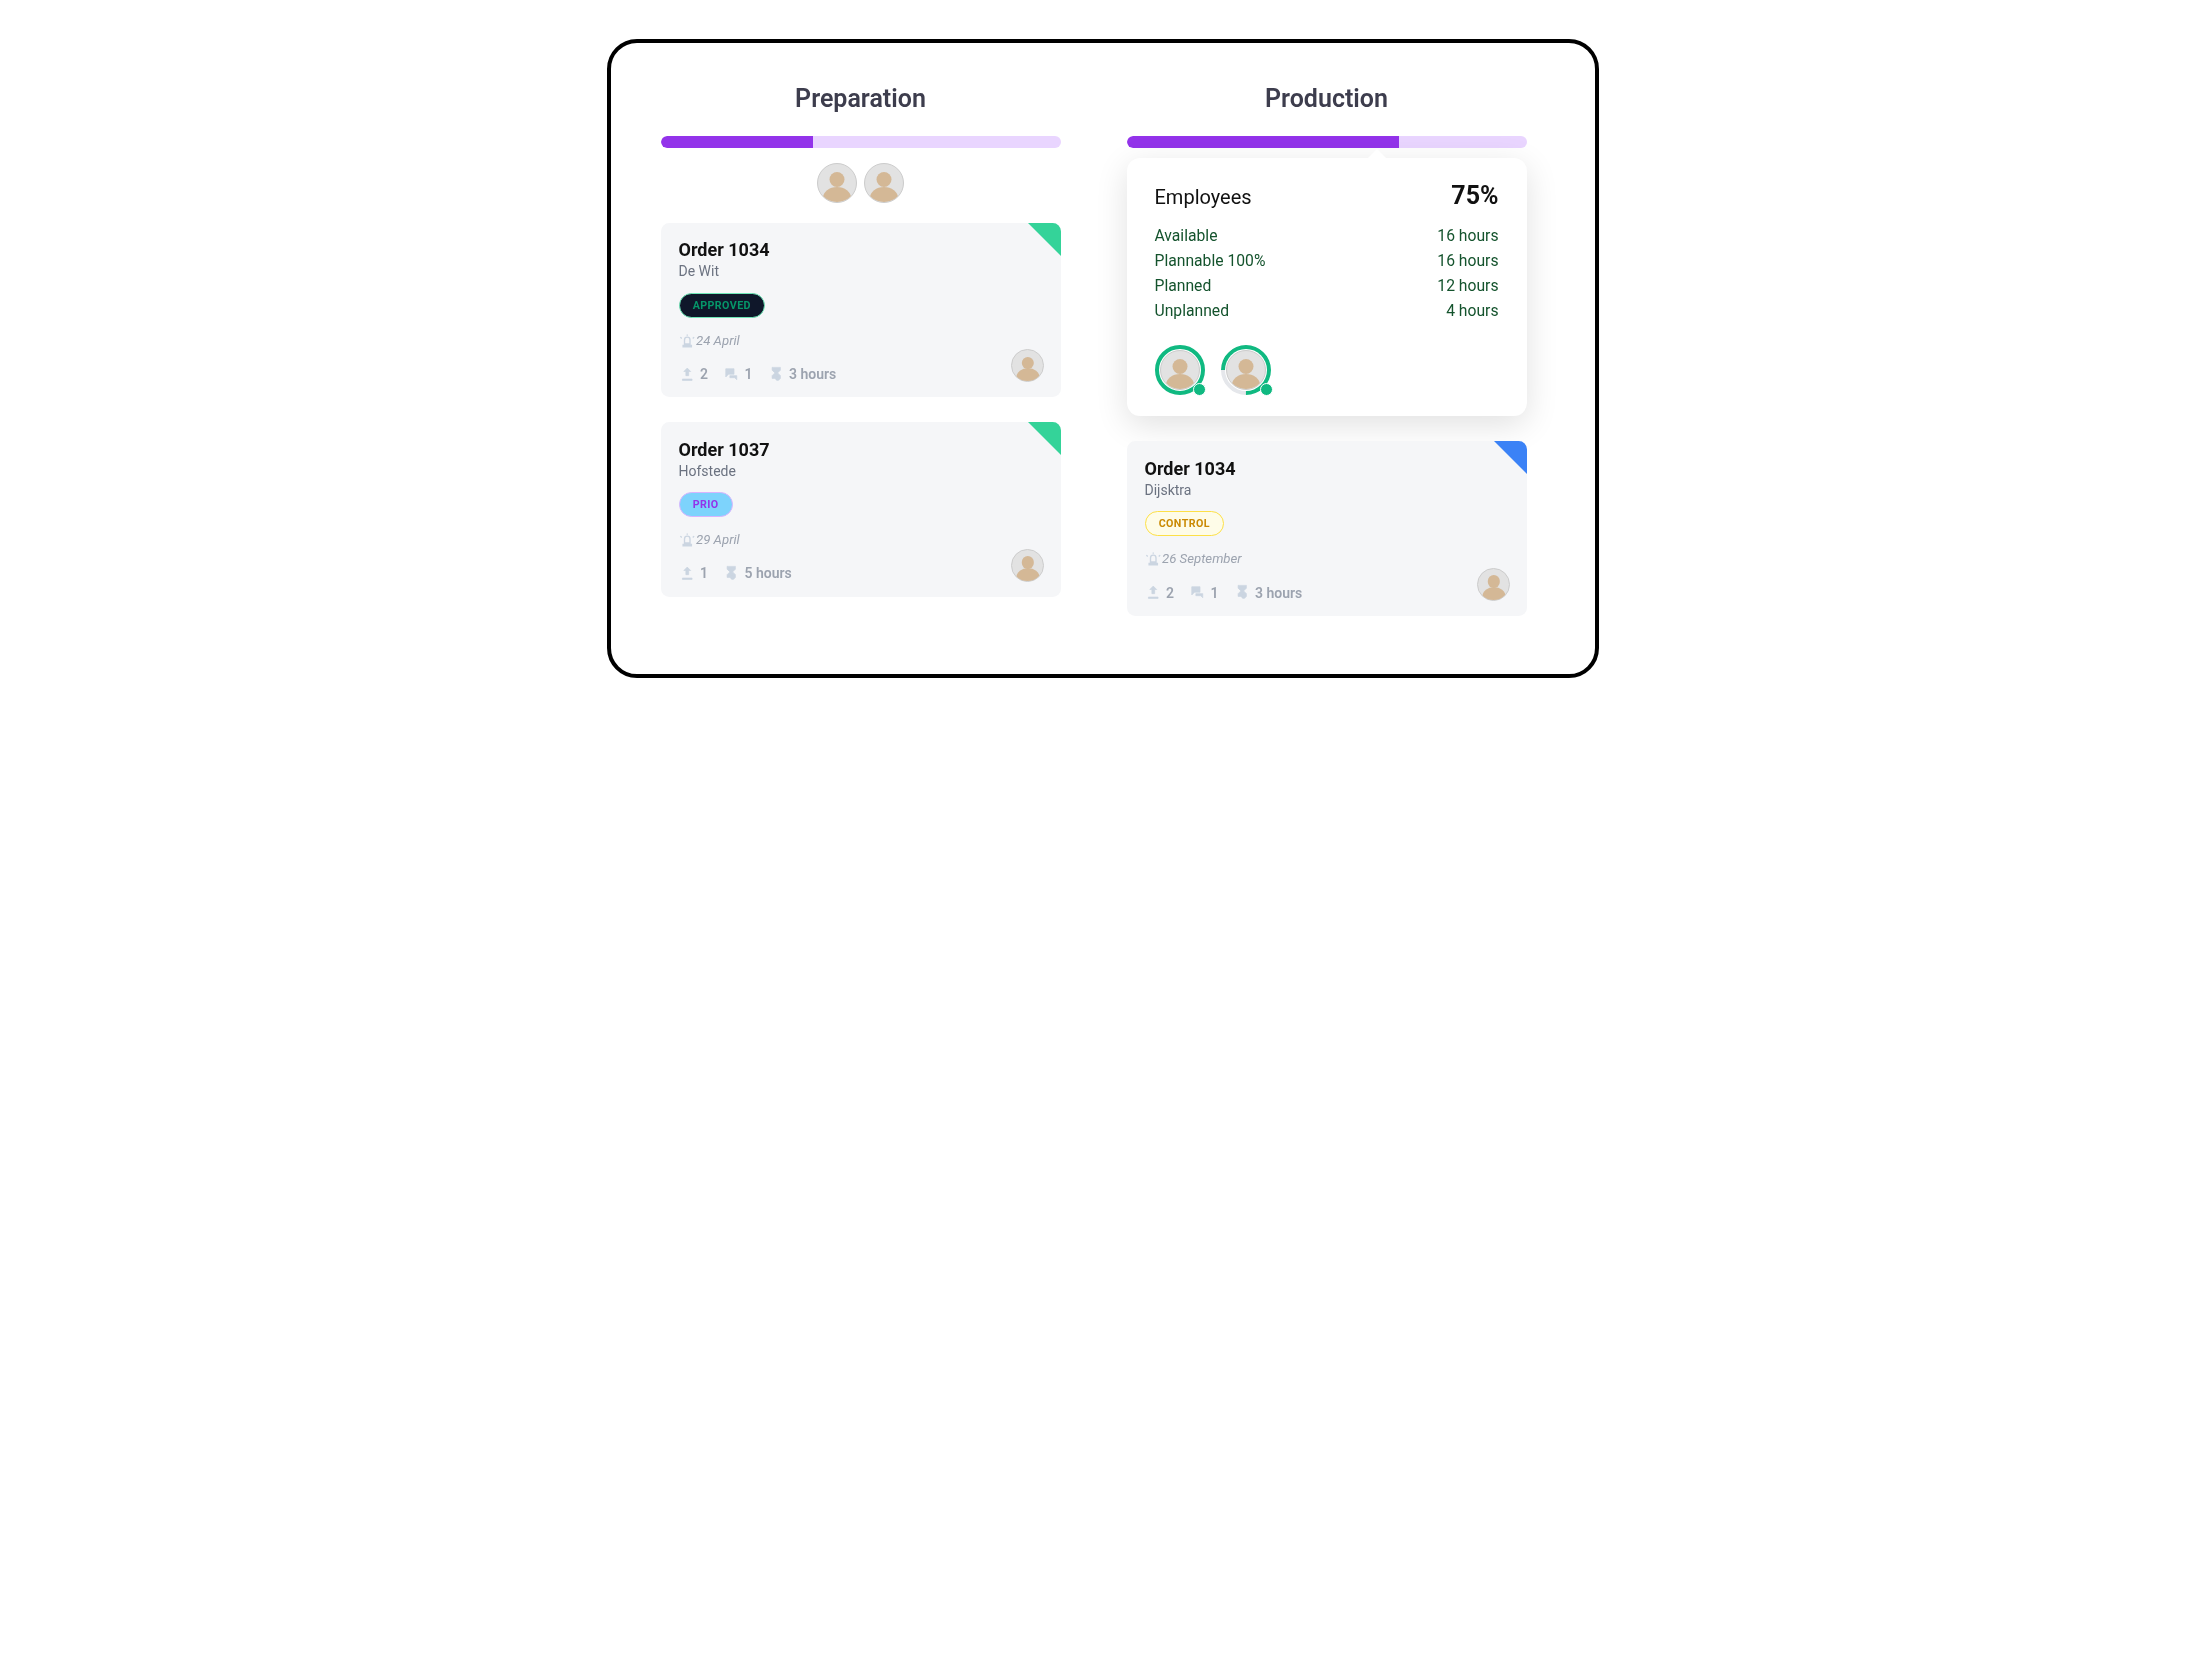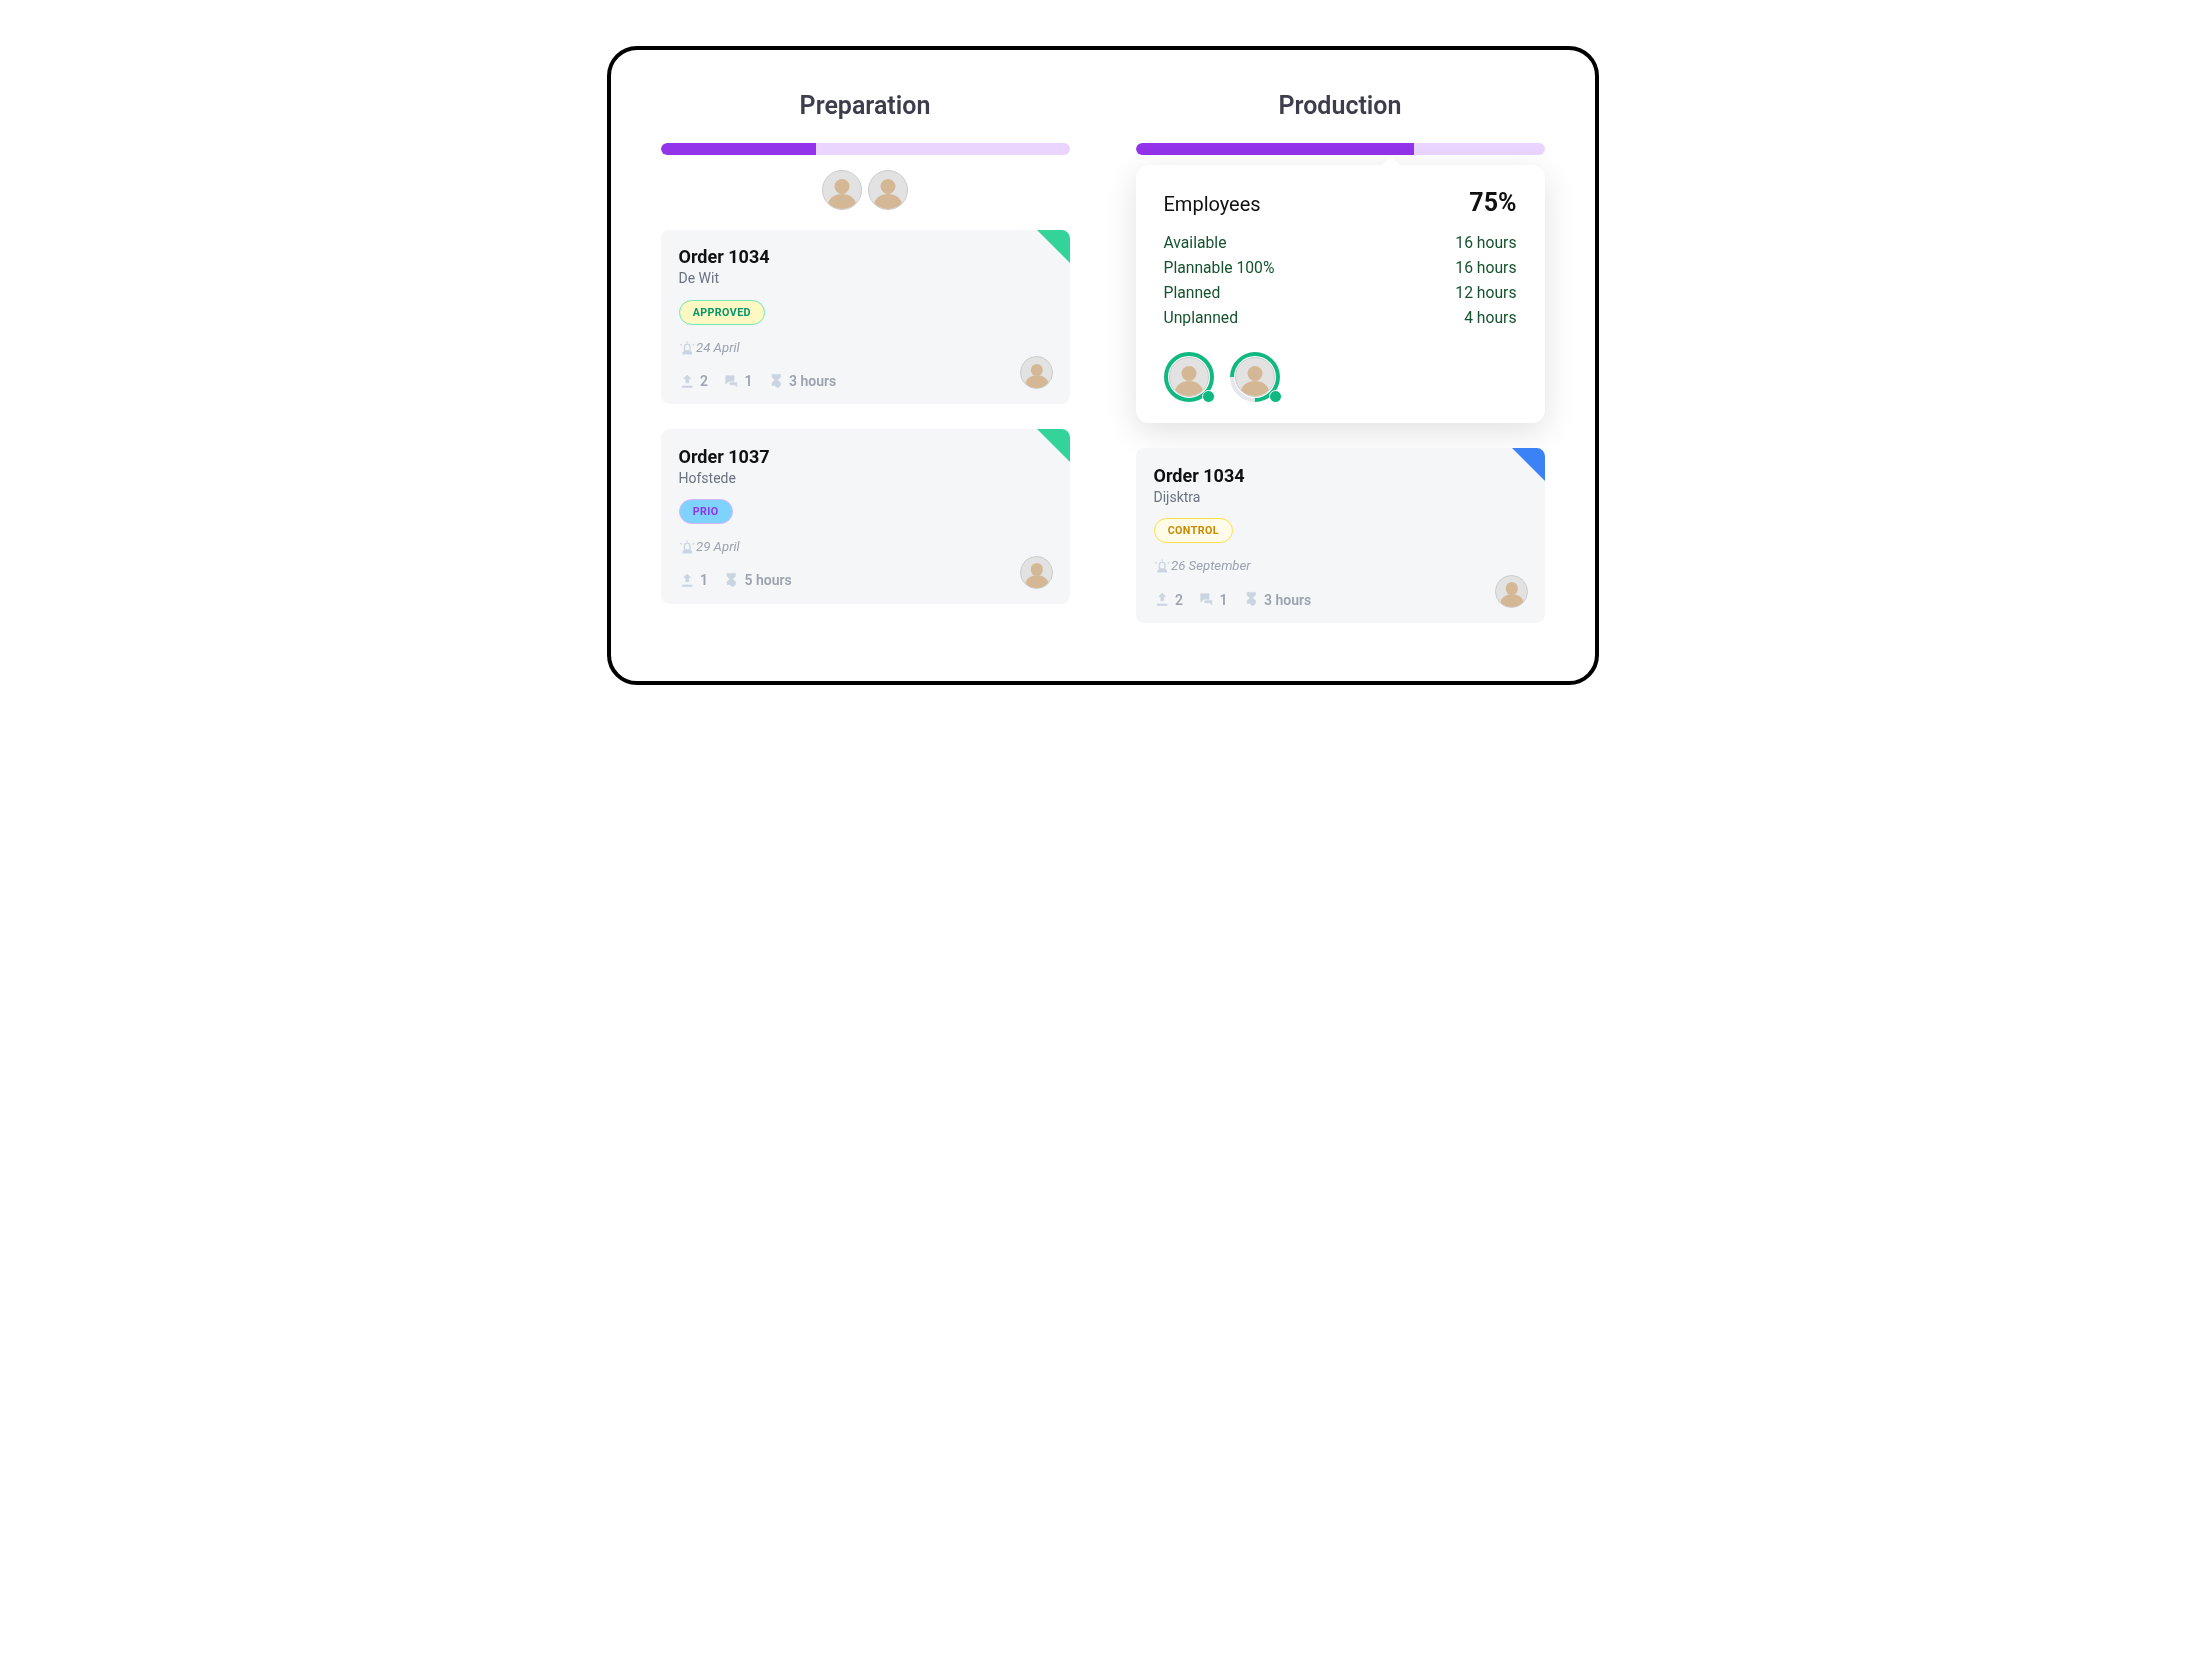--- a/index.html
+++ b/index.html
@@ -3,24 +3,24 @@
 <meta charset="utf-8">
 <style>
   * { box-sizing: border-box; margin: 0; padding: 0; }
   body {
     font-family: -apple-system, BlinkMacSystemFont, "Segoe UI", Roboto, sans-serif;
     background: #fff;
     padding: 33px;
   }
   .frame {
     width: 992px;
-    margin: 13px auto;
+    margin: 6px auto;
     border: 4.1px solid #000;
     border-radius: 30px;
-    padding: 41px 50px 33px 50px;
+    padding: 41px 68px 33px 50px;
     background: #fff;
     position: relative;
   }
   .columns {
     display: flex;
     gap: 66px;
   }
   .column {
     flex: 1;
     display: flex;
@@ -113,21 +113,21 @@
   .tag {
     display: inline-block;
     font-size: 10.7px;
     font-weight: 700;
     letter-spacing: 0.4px;
     padding: 5px 13.2px;
     border-radius: 826px;
     border: 1.7px solid;
     margin-bottom: 15px;
   }
-  .tag-approved { color: #059669; border-color: #6ee7b7; background: #fef9c3; }
+  .tag-approved { color: #059669; border-color: #6ee7b7; background: #0f172a; }
   .tag-prio     { color: #9333ea; border-color: #d8b4fe; background: #7dd3fc; }
   .tag-control  { color: #ca8a04; border-color: #fde047; background: #fefce8; }
 
   .date-row {
     display: flex;
     align-items: flex-start;
     gap: 1px;
     color: #9ca3af;
     font-size: 13.2px;
     margin-bottom: 16.5px;

